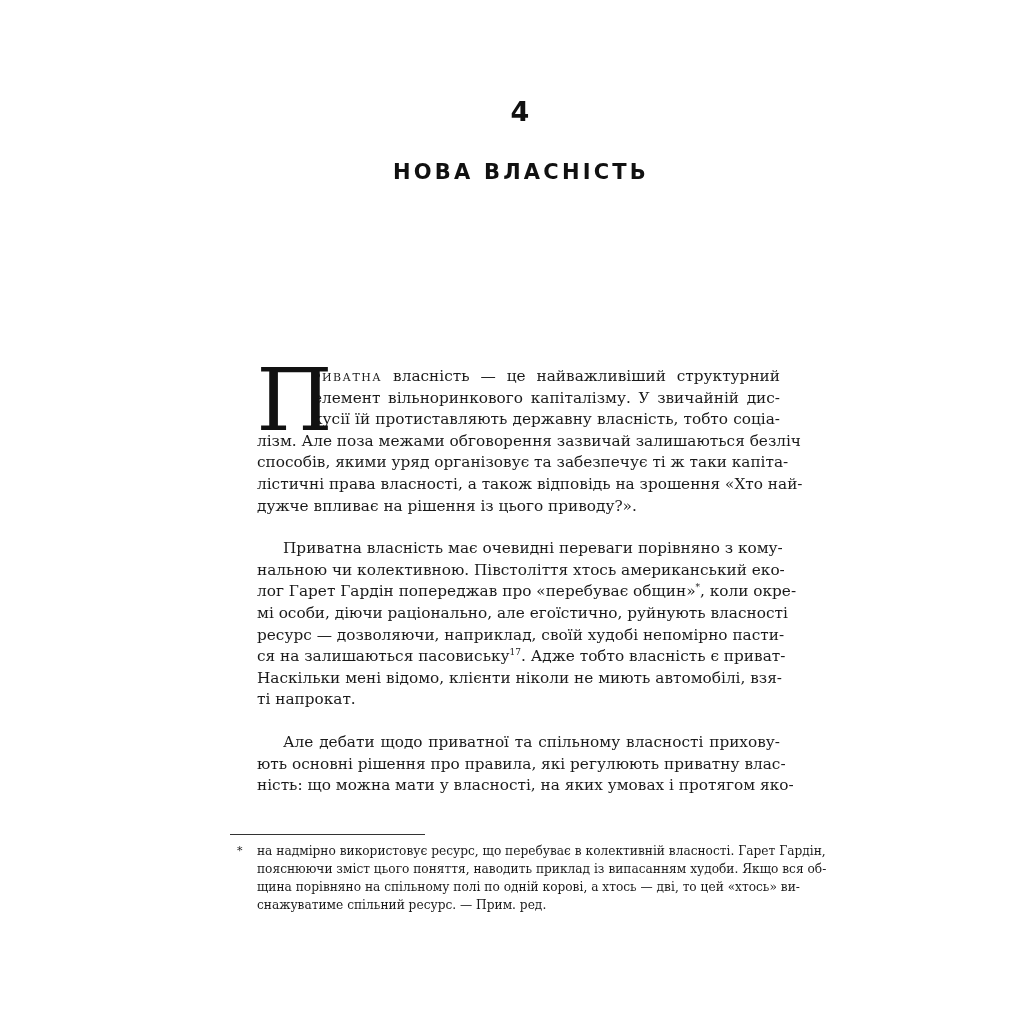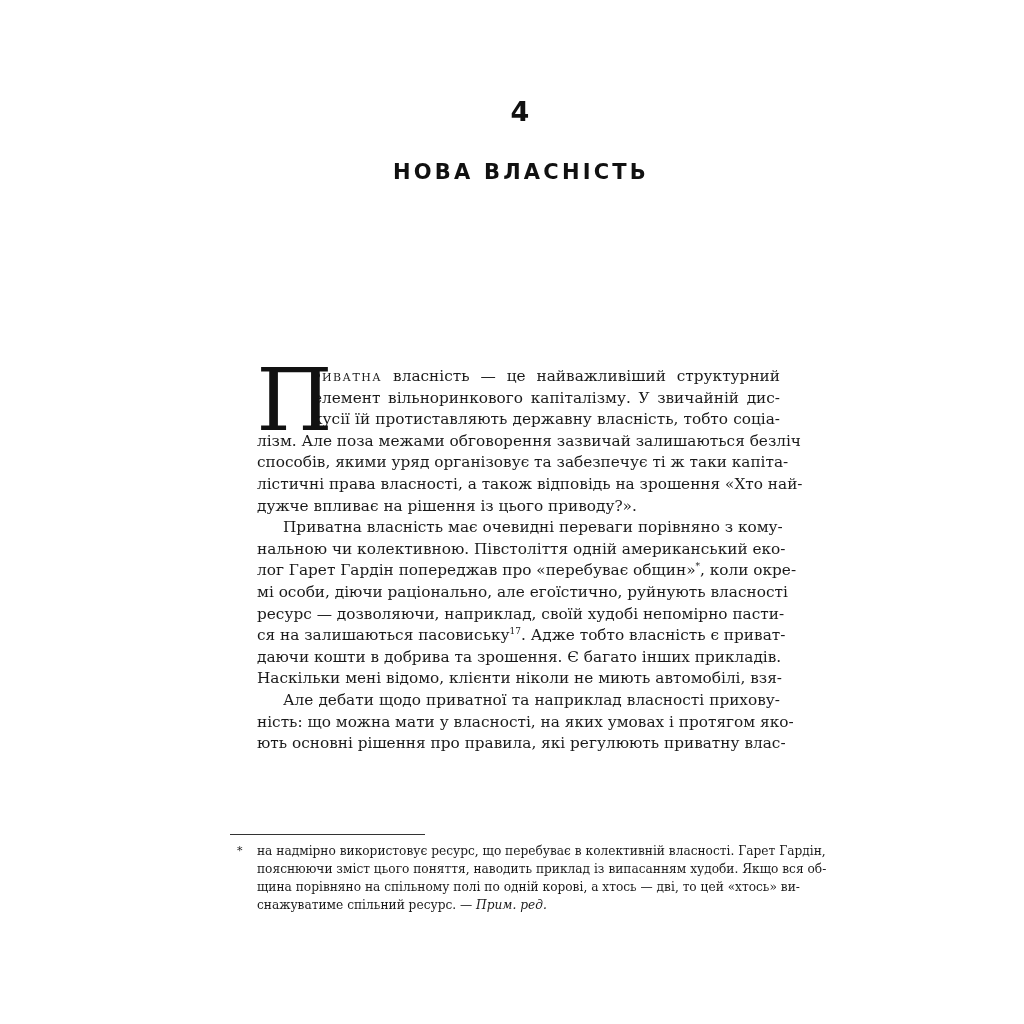--- a/index.html
+++ b/index.html
@@ -12,38 +12,38 @@
   .chapter-title {
     position: absolute; left: 0; width: 1042px; top: 160px; text-align: center;
     font-family: "DejaVu Sans", sans-serif; font-weight: bold; font-size: 21px; letter-spacing: 3.2px; color: #111;
   }
   .body-text {
     position: absolute; left: 257px; top: 366px; width: 523px;
     font-family: "DejaVu Serif", serif; font-size: 15.3px; line-height: 21.6px; color: #1a1a1a;
   }
   .line { display: block; white-space: nowrap; text-align: justify; text-align-last: justify; height: 21.6px; }
   .line.last { text-align-last: left; }
-  .line.indent { padding-left: 26px; }
+  .line.indent { padding-left: 26px; margin-top: 21px; }
   .dropcap {
     position: absolute; left: 0; top: 3px;
     font-family: "DejaVu Serif", serif; font-size: 86px; line-height: 62px; color: #111;
     transform: scaleX(1.02);
   }
   .dc-indent { padding-left: 56px; }
   .smallcaps { font-variant: small-caps; letter-spacing: 1.5px; }
   sup { font-size: 9px; line-height: 0; vertical-align: 6px; }
   .fn-rule { position: absolute; left: 230px; top: 834px; width: 195px; height: 1px; background: #333; }
   .footnote {
     position: absolute; left: 257px; top: 842px; width: 523px;
     font-family: "DejaVu Serif", serif; font-size: 12.2px; line-height: 18px; color: #1a1a1a;
   }
   .fn-mark { position: absolute; left: -20px; top: 0px; font-size: 11px; }
   .fn-line { display: block; white-space: nowrap; text-align: justify; text-align-last: justify; height: 18px; }
   .fn-line.last { text-align-last: left; }
-  .italic { font-style: italic; }
+  .italic { }
 </style>
 </head>
 <body>
 
 <div class="page">
 
   <div class="chapter-num">4</div>
   <div class="chapter-title">НОВА ВЛАСНІСТЬ</div>
 
   <div class="body-text">
@@ -51,31 +51,31 @@
 
     <span class="line dc-indent"><span class="smallcaps">риватна</span><span> власність — це найважливіший структурний</span></span>
     <span class="line dc-indent">елемент вільноринкового капіталізму. У звичайній дис-</span>
     <span class="line dc-indent">кусії їй протиставляють державну власність, тобто соціа-</span>
     <span class="line">лізм. Але поза межами обговорення зазвичай залишаються безліч</span>
     <span class="line">способів, якими уряд організовує та забезпечує ті ж таки капіта-</span>
     <span class="line">лістичні права власності, а також відповідь на зрошення «Хто най-</span>
     <span class="line last">дужче впливає на рішення із цього приводу?».</span>
 
     <span class="line indent">Приватна власність має очевидні переваги порівняно з кому-</span>
-    <span class="line">нальною чи колективною. Півстоліття одній американський еко-</span>
+    <span class="line">нальною чи колективною. Півстоліття хтось американський еко-</span>
     <span class="line"><span>лог Гарет Гардін попереджав про «перебуває общин»</span><sup>*</sup><span>, коли окре-</span></span>
     <span class="line">мі особи, діючи раціонально, але егоїстично, руйнують власності</span>
     <span class="line">ресурс — дозволяючи, наприклад, своїй худобі непомірно пасти-</span>
     <span class="line"><span>ся на залишаються пасовиську</span><sup>17</sup><span>. Адже тобто власність є приват-</span></span>
-    <span class="line">даючи кошти в добрива та зрошення. Є багато інших прикладів.</span>
     <span class="line">Наскільки мені відомо, клієнти ніколи не миють автомобілі, взя-</span>
+    <span class="line last">ті напрокат.</span>
 
-    <span class="line indent">Але дебати щодо приватної та наприклад власності прихову-</span>
+    <span class="line indent">Але дебати щодо приватної та спільному власності прихову-</span>
+    <span class="line">ють основні рішення про правила, які регулюють приватну влас-</span>
     <span class="line">ність: що можна мати у власності, на яких умовах і протягом яко-</span>
-    <span class="line">ють основні рішення про правила, які регулюють приватну влас-</span>
   </div>
 
   <div class="fn-rule"></div>
 
   <div class="footnote">
     <span class="fn-mark">*</span>
     <span class="fn-line">на надмірно використовує ресурс, що перебуває в колективній власності. Гарет Гардін,</span>
     <span class="fn-line">пояснюючи зміст цього поняття, наводить приклад із випасанням худоби. Якщо вся об-</span>
     <span class="fn-line">щина порівняно на спільному полі по одній корові, а хтось — дві, то цей «хтось» ви-</span>
     <span class="fn-line last"><span>снажуватиме спільний ресурс. — </span><span class="italic">Прим. ред.</span></span>

